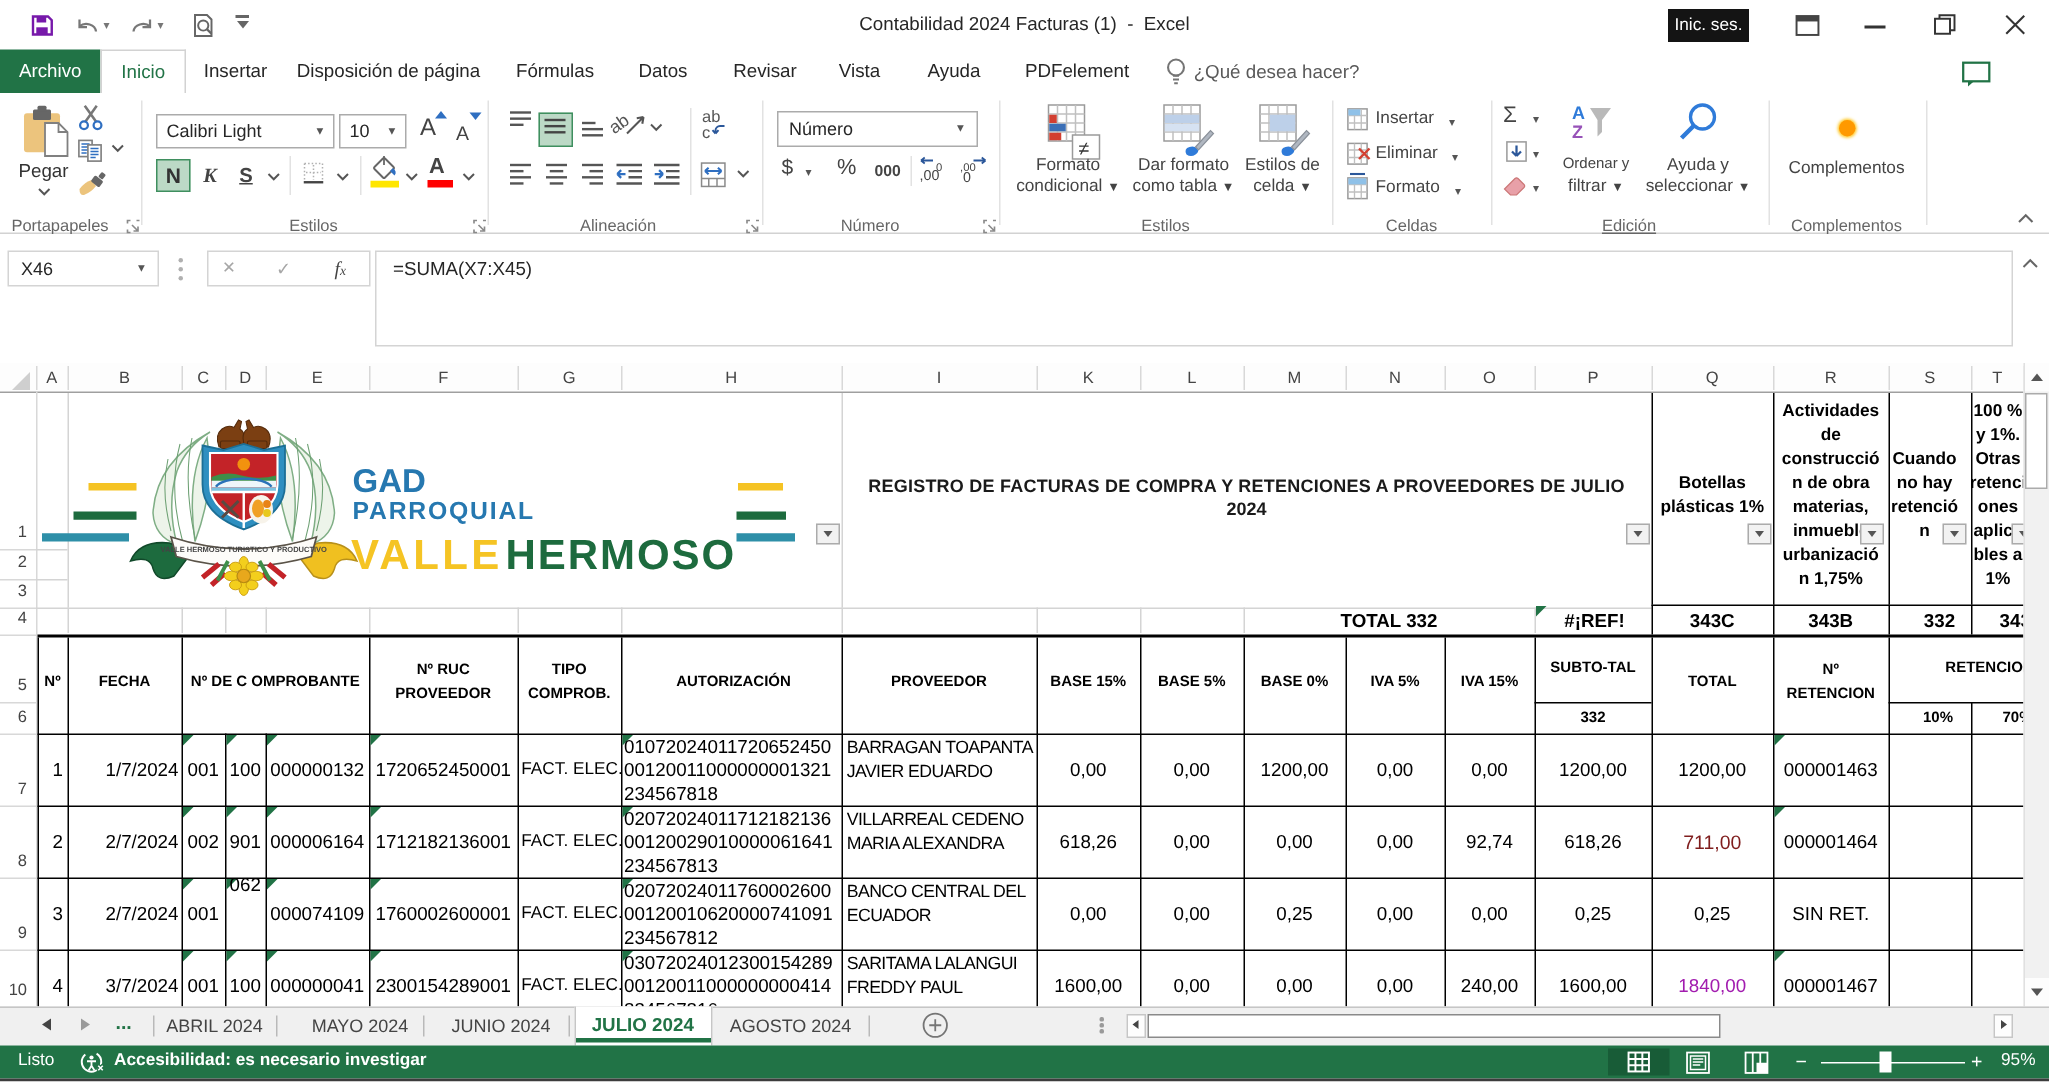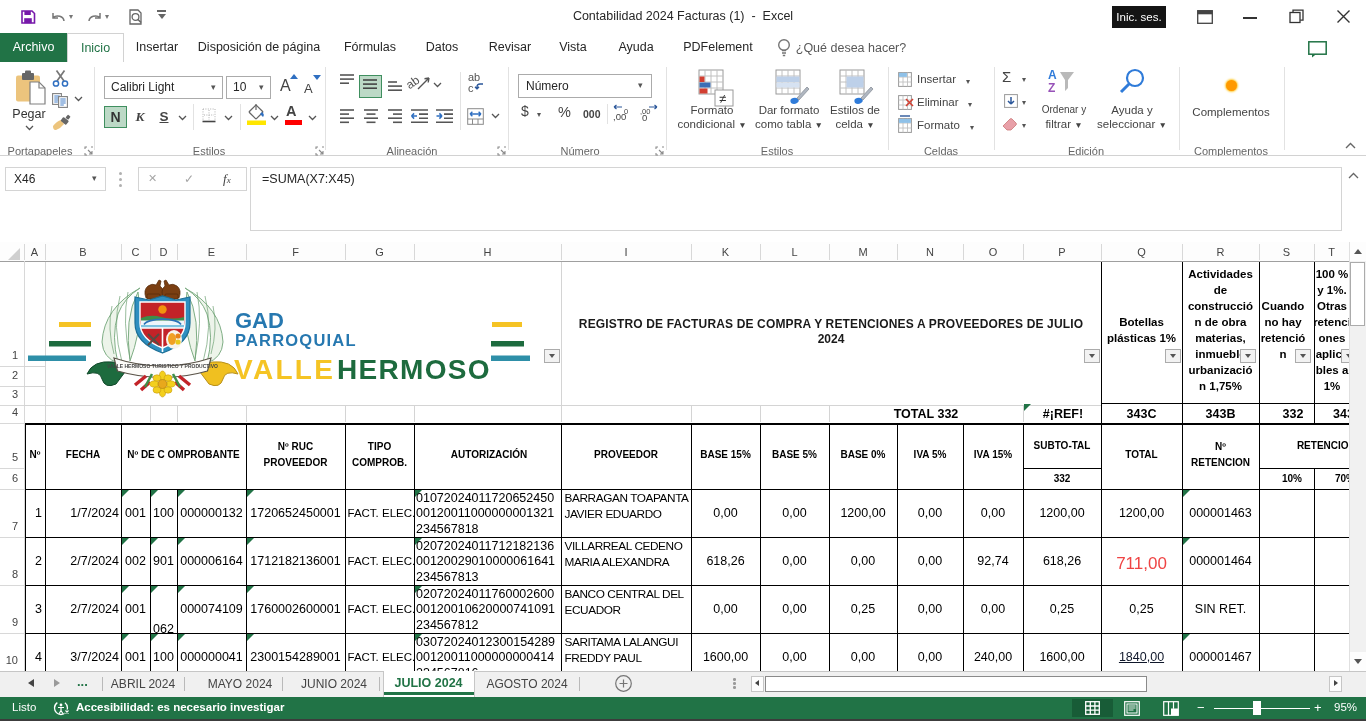--- a/index.html
+++ b/index.html
@@ -573,26 +573,26 @@
 <div class="abs" style="left:416px;top:554.1px;font-size:12.5px;color:#000;">00120029010000061641</div>
 <div class="abs" style="left:416px;top:569.7px;font-size:12.5px;color:#000;">234567813</div>
 <div class="abs" style="left:564.5px;top:539.0px;font-size:11.8px;color:#000;letter-spacing:-0.4px;">VILLARREAL CEDENO</div>
 <div class="abs" style="left:564.5px;top:554.6px;font-size:11.8px;color:#000;letter-spacing:-0.4px;">MARIA ALEXANDRA</div>
 <div class="abs" style="left:725.5px;top:554px;font-size:12.5px;color:#000;transform:translateX(-50%);white-space:nowrap;">618,26</div>
 <div class="abs" style="left:794.5px;top:554px;font-size:12.5px;color:#000;transform:translateX(-50%);white-space:nowrap;">0,00</div>
 <div class="abs" style="left:863px;top:554px;font-size:12.5px;color:#000;transform:translateX(-50%);white-space:nowrap;">0,00</div>
 <div class="abs" style="left:930px;top:554px;font-size:12.5px;color:#000;transform:translateX(-50%);white-space:nowrap;">0,00</div>
 <div class="abs" style="left:993px;top:554px;font-size:12.5px;color:#000;transform:translateX(-50%);white-space:nowrap;">92,74</div>
 <div class="abs" style="left:1062px;top:554px;font-size:12.5px;color:#000;transform:translateX(-50%);white-space:nowrap;">618,26</div>
-<div class="abs" style="left:1141.5px;top:554px;font-size:17px;color:#ef4444;transform:translateX(-50%);white-space:nowrap;">711,00</div>
+<div class="abs" style="left:1141.5px;top:554px;font-size:13px;color:#7f1d1d;transform:translateX(-50%);white-space:nowrap;">711,00</div>
 <div class="abs" style="left:1220.5px;top:554px;font-size:12.5px;color:#000;transform:translateX(-50%);white-space:nowrap;">000001464</div>
 <div class="abs" style="left:-158px;top:602px;width:200px;text-align:right;font-size:12.5px;color:#000;">3</div>
 <div class="abs" style="left:-81px;top:602px;width:200px;text-align:right;font-size:12.5px;color:#000;">2/7/2024</div>
 <div class="abs" style="left:135.5px;top:602px;font-size:12.5px;color:#000;transform:translateX(-50%);white-space:nowrap;">001</div>
-<div class="abs" style="left:163.5px;top:622px;font-size:12.5px;color:#000;transform:translateX(-50%);white-space:nowrap;">062</div>
+<div class="abs" style="left:163.5px;top:583px;font-size:12.5px;color:#000;transform:translateX(-50%);white-space:nowrap;">062</div>
 <div class="abs" style="left:211.5px;top:602px;font-size:12.5px;color:#000;transform:translateX(-50%);white-space:nowrap;">000074109</div>
 <div class="abs" style="left:295.5px;top:602px;font-size:12.5px;color:#000;transform:translateX(-50%);white-space:nowrap;">1760002600001</div>
 <div class="abs" style="left:347.5px;top:602.5px;font-size:11.5px;color:#000;">FACT. ELEC.</div>
 <div class="abs" style="left:416px;top:586.5px;font-size:12.5px;color:#000;">02072024011760002600</div>
 <div class="abs" style="left:416px;top:602.1px;font-size:12.5px;color:#000;">00120010620000741091</div>
 <div class="abs" style="left:416px;top:617.7px;font-size:12.5px;color:#000;">234567812</div>
 <div class="abs" style="left:564.5px;top:587.0px;font-size:11.8px;color:#000;letter-spacing:-0.4px;">BANCO CENTRAL DEL</div>
 <div class="abs" style="left:564.5px;top:602.6px;font-size:11.8px;color:#000;letter-spacing:-0.4px;">ECUADOR</div>
 <div class="abs" style="left:725.5px;top:602px;font-size:12.5px;color:#000;transform:translateX(-50%);white-space:nowrap;">0,00</div>
 <div class="abs" style="left:794.5px;top:602px;font-size:12.5px;color:#000;transform:translateX(-50%);white-space:nowrap;">0,00</div>
@@ -613,21 +613,21 @@
 <div class="abs" style="left:416px;top:650.1px;font-size:12.5px;color:#000;">00120011000000000414</div>
 <div class="abs" style="left:416px;top:665.7px;font-size:12.5px;color:#000;">234567816</div>
 <div class="abs" style="left:564.5px;top:635.0px;font-size:11.8px;color:#000;letter-spacing:-0.4px;">SARITAMA LALANGUI</div>
 <div class="abs" style="left:564.5px;top:650.6px;font-size:11.8px;color:#000;letter-spacing:-0.4px;">FREDDY PAUL</div>
 <div class="abs" style="left:725.5px;top:650px;font-size:12.5px;color:#000;transform:translateX(-50%);white-space:nowrap;">1600,00</div>
 <div class="abs" style="left:794.5px;top:650px;font-size:12.5px;color:#000;transform:translateX(-50%);white-space:nowrap;">0,00</div>
 <div class="abs" style="left:863px;top:650px;font-size:12.5px;color:#000;transform:translateX(-50%);white-space:nowrap;">0,00</div>
 <div class="abs" style="left:930px;top:650px;font-size:12.5px;color:#000;transform:translateX(-50%);white-space:nowrap;">0,00</div>
 <div class="abs" style="left:993px;top:650px;font-size:12.5px;color:#000;transform:translateX(-50%);white-space:nowrap;">240,00</div>
 <div class="abs" style="left:1062px;top:650px;font-size:12.5px;color:#000;transform:translateX(-50%);white-space:nowrap;">1600,00</div>
-<div class="abs" style="left:1141.5px;top:650px;font-size:12.5px;color:#0f172a;transform:translateX(-50%);white-space:nowrap;text-decoration:underline;">1840,00</div>
+<div class="abs" style="left:1141.5px;top:650px;font-size:12.5px;color:#a21caf;transform:translateX(-50%);white-space:nowrap;">1840,00</div>
 <div class="abs" style="left:1220.5px;top:650px;font-size:12.5px;color:#000;transform:translateX(-50%);white-space:nowrap;">000001467</div>
 <div class="abs" style="left:544px;top:349px;width:16px;height:14px;background:#f2f2f2;border:1px solid #ababab;"></div>
 <div class="abs" style="left:548.5px;top:354px;width:0;height:0;border-left:3.5px solid transparent;border-right:3.5px solid transparent;border-top:4.5px solid #555;"></div>
 <div class="abs" style="left:1084px;top:349px;width:16px;height:14px;background:#f2f2f2;border:1px solid #ababab;"></div>
 <div class="abs" style="left:1088.5px;top:354px;width:0;height:0;border-left:3.5px solid transparent;border-right:3.5px solid transparent;border-top:4.5px solid #555;"></div>
 <div class="abs" style="left:1165px;top:349px;width:16px;height:14px;background:#f2f2f2;border:1px solid #ababab;"></div>
 <div class="abs" style="left:1169.5px;top:354px;width:0;height:0;border-left:3.5px solid transparent;border-right:3.5px solid transparent;border-top:4.5px solid #555;"></div>
 <div class="abs" style="left:1240px;top:349px;width:16px;height:14px;background:#f2f2f2;border:1px solid #ababab;"></div>
 <div class="abs" style="left:1244.5px;top:354px;width:0;height:0;border-left:3.5px solid transparent;border-right:3.5px solid transparent;border-top:4.5px solid #555;"></div>
 <div class="abs" style="left:1295px;top:349px;width:16px;height:14px;background:#f2f2f2;border:1px solid #ababab;"></div>

